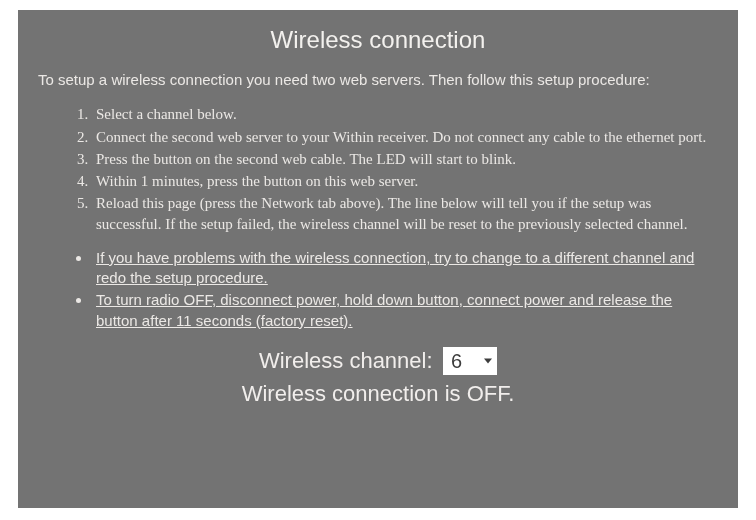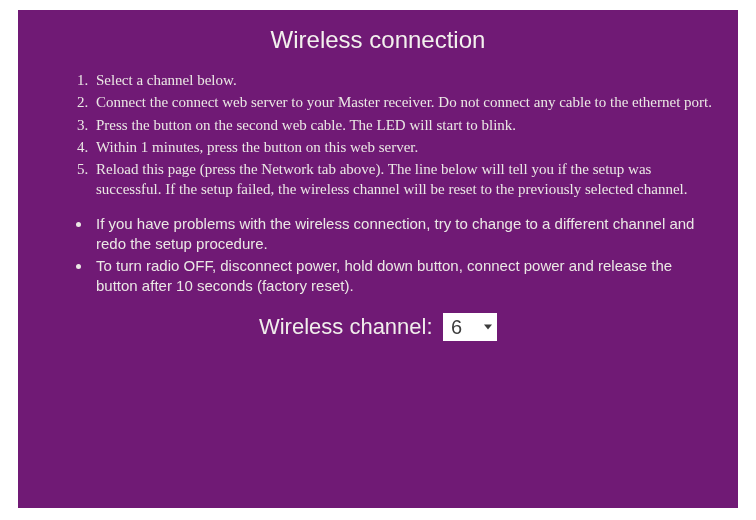--- a/index.html
+++ b/index.html
@@ -9,21 +9,21 @@
     height: 520px;
     background: #ffffff;
     font-family: Verdana, Geneva, Tahoma, sans-serif;
   }
   .panel {
     position: absolute;
     left: 18px;
     top: 10px;
     width: 720px;
     height: 498px;
-    background: #701a75;
+    background: #737373;
     color: #ebe8e5;
     box-sizing: border-box;
     padding: 14px 20px 16px 20px;
   }
   .title {
     text-align: center;
     font-size: 24px;
     font-weight: 400;
     margin: 2px 0 16px 0;
     color: #f3f1ee;
@@ -46,20 +46,21 @@
   }
   ul.notes {
     margin: 0 0 16px 0;
     padding-left: 54px;
     font-size: 15px;
     line-height: 1.35;
   }
   ul.notes li {
     padding-left: 4px;
     margin-bottom: 2px;
+    text-decoration: underline;
   }
   .channel-row {
     text-align: center;
     margin-top: 6px;
     margin-bottom: 6px;
   }
   .channel-label {
     font-size: 22px;
     color: #f1eeec;
     vertical-align: middle;
@@ -98,36 +99,38 @@
     margin-top: 4px;
   }
 </style>
 </head>
 <body>
 
 <div class="panel">
 
   <div class="title">Wireless connection</div>
 
+  <p class="intro">To setup a wireless connection you need two web servers. Then follow this setup procedure:</p>
 
   <ol class="steps">
     <li>Select a channel below.</li>
-    <li>Connect the connect web server to your Master receiver. Do not connect any cable to the ethernet port.</li>
+    <li>Connect the second web server to your Within receiver. Do not connect any cable to the ethernet port.</li>
     <li>Press the button on the second web cable. The LED will start to blink.</li>
     <li>Within 1 minutes, press the button on this web server.</li>
     <li>Reload this page (press the Network tab above). The line below will tell you if the setup was successful. If the setup failed, the wireless channel will be reset to the previously selected channel.</li>
   </ol>
 
   <ul class="notes">
     <li>If you have problems with the wireless connection, try to change to a different channel and redo the setup procedure.</li>
-    <li>To turn radio OFF, disconnect power, hold down button, connect power and release the button after 10 seconds (factory reset).</li>
+    <li>To turn radio OFF, disconnect power, hold down button, connect power and release the button after 11 seconds (factory reset).</li>
   </ul>
 
   <div class="channel-row">
     <span class="channel-label">Wireless channel:</span>
     <span class="channel-select">
       <span>6</span>
       <span class="caret"></span>
     </span>
   </div>
 
+  <div class="status-line">Wireless connection is OFF.</div>
 
 </div>
 
 </body></html>

